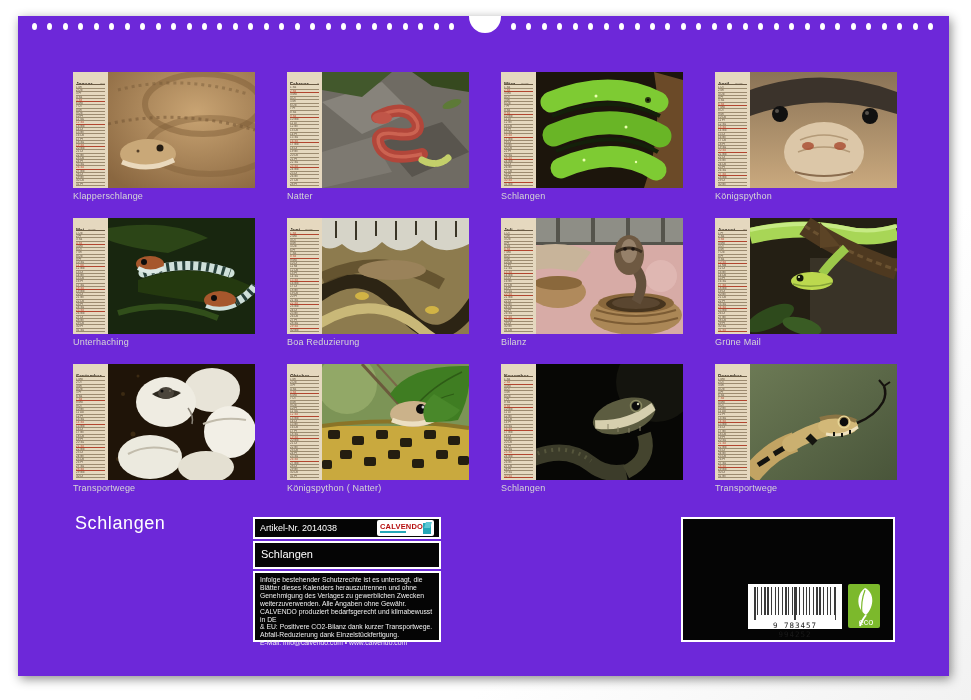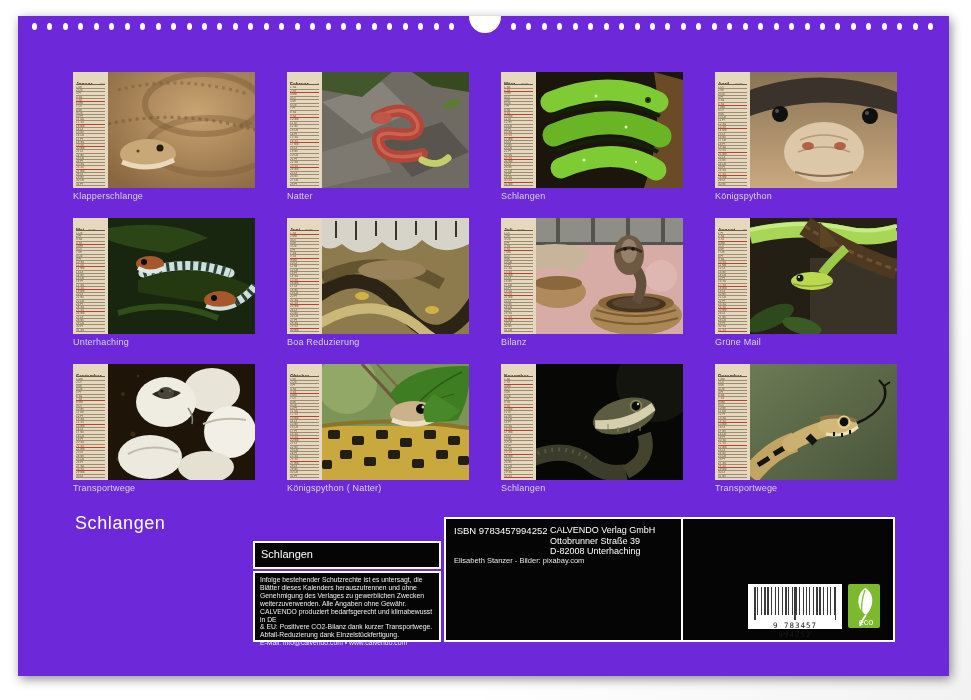--- a/index.html
+++ b/index.html
@@ -1611,43 +1611,44 @@
             </svg>
           </div>
         </div>
         <div class="caption">Transportwege</div>
       </div>
     </div>
 
   <div class="big-title">Schlangen</div>
 
   <div class="info-panel">
+    <div class="ibox b-art">
+      <span>Artikel-Nr. 2014038</span>
+      <span class="cal-logo">
+        <span class="txt">
+          <span class="cal-word">CALVENDO</span>
+          <span class="cal-tag"></span>
+        </span>
+        <span class="cal-icon"></span>
+      </span>
+    </div>
     <div class="ibox b-title">
       <span>Schlangen</span>
     </div>
     <div class="ibox b-legal" id="legal">
         <div>Infolge bestehender Schutzrechte ist es untersagt, die</div>
         <div>Blätter dieses Kalenders herauszutrennen und ohne</div>
         <div>Genehmigung des Verlages zu gewerblichen Zwecken</div>
         <div>weiterzuverwenden. Alle Angaben ohne Gewähr.</div>
         <div>CALVENDO produziert bedarfsgerecht und klimabewusst in DE</div>
         <div>&amp; EU: Positivere CO2-Bilanz dank kurzer Transportwege.</div>
         <div>Abfall-Reduzierung dank Einzelstückfertigung.</div>
         <div>E-Mail: info@calvendo.com • www.calvendo.com</div>
       </div>
 
-    <div class="ibox b-mid">
-      <div class="isbn">ISBN 9783457994252</div>
-      <div class="publisher">
-        <div>CALVENDO Verlag GmbH</div>
-        <div>Ottobrunner Straße 39</div>
-        <div>D-82008 Unterhaching</div>
-      </div>
-      <div class="credit">Elisabeth Stanzer - Bilder: pixabay.com</div>
-    </div>
 
     <div class="ibox b-right">
       <div class="barcode">
         <div class="bars">
           <span class="guard" style="left:0;"></span>
           <span class="guard" style="left:40px;"></span>
           <span class="guard" style="left:80.5px;"></span>
         </div>
         <div class="digits">9 783457 994252</div>
       </div>

